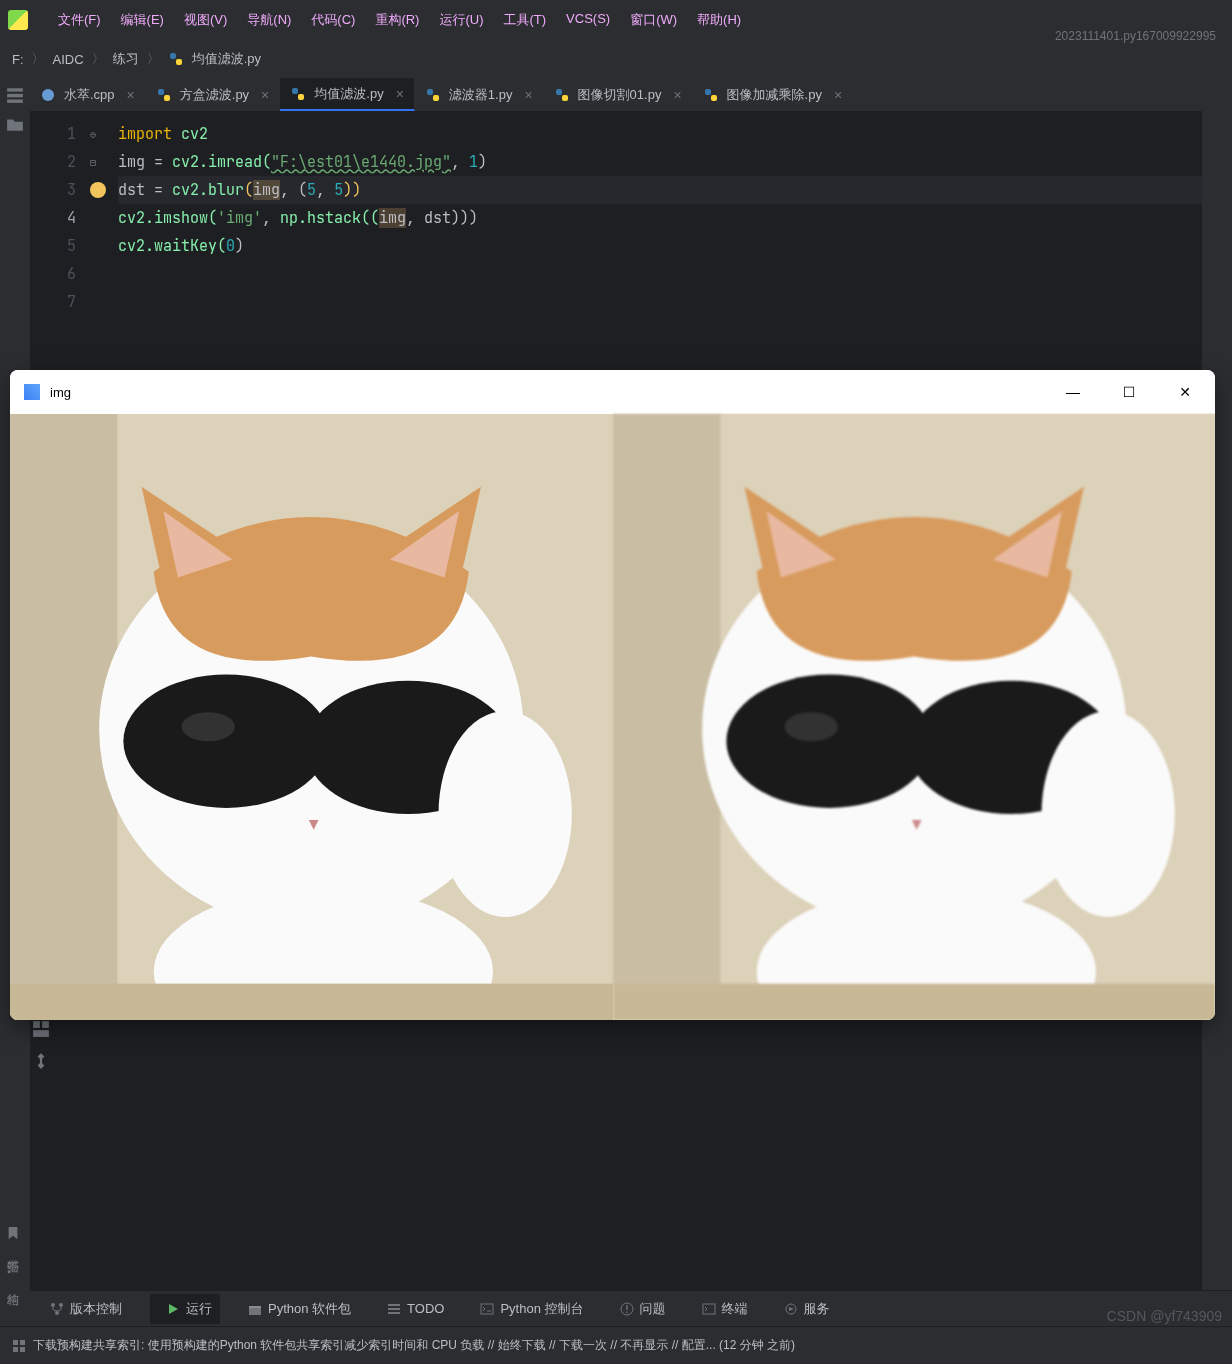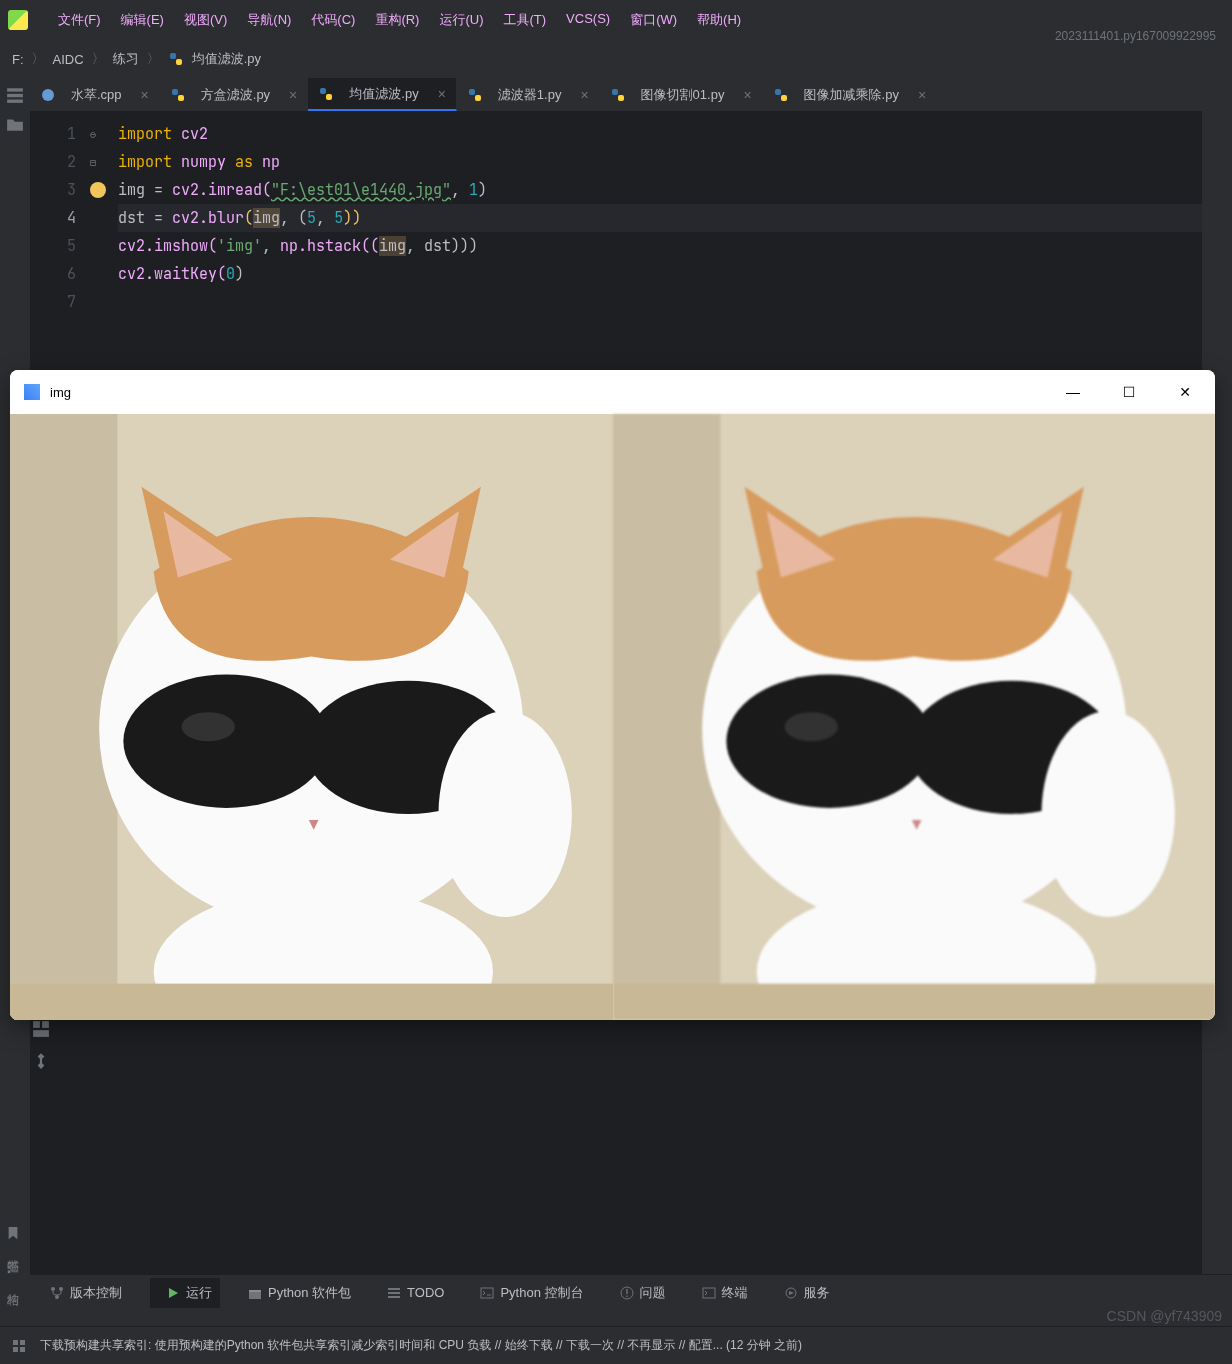--- a/index.html
+++ b/index.html
@@ -11,50 +11,50 @@
 .title-right { margin-left:auto; color:#6f737a; font-size:12px; padding-right:8px;margin-top:32px; }
 .nav-bar { height:38px; display:flex; align-items:center; padding:0 12px; gap:8px; color:#bcbec4; }
 .nav-sep { color:#6f737a; }
 .pyicon { display:inline-flex; align-items:center; justify-content:center; width:16px; height:16px; position:relative; }
 .pyicon svg { width:16px; height:16px; }
 .main { display:flex; height:calc(100% - 78px - 68px); }
 .left-gutter { width:30px; background:#2b2d30; display:flex; flex-direction:column; align-items:center; padding-top:8px; gap:12px; }
 .left-gutter .gicon { width:18px; height:18px; color:#6f737a; cursor:pointer; }
 .editor-area { flex:1; display:flex; flex-direction:column; }
 .tabs { display:flex; height:34px; background:#2b2d30; border-bottom:1px solid #1e1f22; }
-.tab { display:flex; align-items:center; padding:0 10px; gap:15px; border-right:1px solid #2b2d30; cursor:pointer; color:#bcbec4; }
+.tab { display:flex; align-items:center; padding:0 10px; gap:8px; border-right:1px solid #2b2d30; cursor:pointer; color:#bcbec4; }
 .tab.active { background:#1e1f22; border-bottom:2px solid #3574f0; }
 .tab .close { color:#6f737a; font-size:14px; margin-left:4px; }
 .editor { flex:1; background:#1e1f22; display:flex; font-family:"JetBrains Mono",Consolas,monospace; font-size:15px; position:relative; }
 .gutter { width:56px; background:#1e1f22; text-align:right; padding:8px 10px 0 0; color:#4b5059; line-height:28px; }
 .gutter .ln { height:28px; }
 .gutter .ln.active { color:#a1a3ab; }
 .fold-col { width:14px; padding-top:8px; }
 .fold-col .fmark { height:28px; display:flex; align-items:center; justify-content:center; color:#6f737a; font-size:10px; }
 .code { flex:1; padding:8px 0 0 18px; line-height:28px; }
 .code div { height:28px; white-space:pre; }
 .code .hl { background:#26282e; }
 .kw { color:#eab308; }
 .str { color:#6aab73; }
 .strul { text-decoration:underline wavy #6aab73; }
 .num { color:#2aacb8; }
-.id { color:#f0abfc; }
+.id { color:#86efac; }
 .var { color:#bcbec4; }
 .hlw { background:rgba(255,198,109,0.2); }
 .bulb { position:absolute; left:60px; top:70px; width:16px; height:16px; background:#f2c55c; border-radius:50%; }
 .right-gutter { width:30px; background:#2b2d30; display:flex; flex-direction:column; align-items:center; padding-top:8px; gap:12px; }
 
 .left-vert { position:absolute; left:4px; bottom:80px; display:flex; flex-direction:column; gap:10px; align-items:center; }
 .vert-txt { writing-mode:vertical-rl; color:#6f737a; font-size:12px; cursor:pointer; }
 
-.bottom-tabs { position:absolute; bottom:54px; left:30px; right:0; height:36px; background:#2b2d30; display:flex; align-items:center; gap:20px; padding:0 12px; border-top:1px solid #1e1f22; }
+.bottom-tabs { position:absolute; bottom:38px; left:30px; right:0; height:36px; background:#2b2d30; display:flex; align-items:center; gap:20px; padding:0 12px; border-top:1px solid #1e1f22; }
 .btab { display:flex; align-items:center; gap:6px; cursor:pointer; color:#bcbec4; padding:6px 8px; }
 .btab.active { background:#1e1f22;padding-left:16px; }
 .btab .bicon { width:14px; height:14px; }
-.status-bar { position:absolute; bottom:0; left:0; right:0; height:38px; background:#2b2d30; display:flex; align-items:center; padding:0 12px; gap:14px; font-size:12px; color:#bcbec4; border-top:1px solid #1e1f22; }
+.status-bar { position:absolute; bottom:0; left:0; right:0; height:38px; background:#2b2d30; display:flex; align-items:center; padding:0 12px; gap:7px; font-size:12px; color:#bcbec4; border-top:1px solid #1e1f22; }
 .status-bar .sicon { width:14px; height:14px; }
 .watermark { position:absolute; right:10px; bottom:40px; color:#6f737a; font-size:14px; opacity:0.6;margin-left:36px; }
 
 
 .cvwin { position:absolute; left:10px; top:370px; width:1205px; height:650px; background:#f0f0f0; border-radius:8px; box-shadow:0 8px 24px rgba(0,0,0,0.4); overflow:hidden; }
 .cvwin-title { height:44px; background:#fff; display:flex; align-items:center; padding:0 14px; gap:10px; }
 .cvwin-title .wicon { width:16px; height:16px; background:linear-gradient(45deg,#3b82f6,#60a5fa); }
 .cvwin-title .wtxt { color:#000; }
 .cvwin-controls { margin-left:auto; display:flex; gap:24px; }
 .cvwin-controls span { cursor:pointer; color:#000; font-size:14px; width:32px; text-align:center; }
@@ -192,21 +192,20 @@
         <div class="fmark">⊖</div>
         <div class="fmark">⊟</div>
         <div class="fmark"></div>
           <div class="fmark"></div>
           <div class="fmark"></div>
           <div class="fmark"></div>
           <div class="fmark"></div>
       </div>
       <div class="code">
         <div><span class="kw">import</span> <span class="id">cv2</span></div>
-        <div><span class="kw">import</span> <span class="id">numpy</span> <span class="kw">as</span> <span class="id">np</span></div>
         <div><span class="var">img</span><span> = </span><span class="id">cv2.imread(</span><span class="str strul">"F:\est01\e1440.jpg"</span><span>, </span><span class="num">1</span><span>)</span></div>
         <div class="hl"><span class="var">dst</span><span> = </span><span class="id">cv2.blur</span><span style="color:#f2c55c">(</span><span class="hlw">img</span><span>, (</span><span class="num">5</span><span>, </span><span class="num">5</span><span style="color:#f2c55c">))</span></div>
         <div><span class="id">cv2.imshow(</span><span class="str">'img'</span><span>, </span><span class="id">np.hstack((</span><span class="hlw">img</span><span>, dst)))</span></div>
         <div><span class="id">cv2.waitKey(</span><span class="num">0</span><span>)</span></div>
       </div>
       <div class="bulb"></div>
     </div>
   </div>
 
   <div class="right-gutter"></div>

